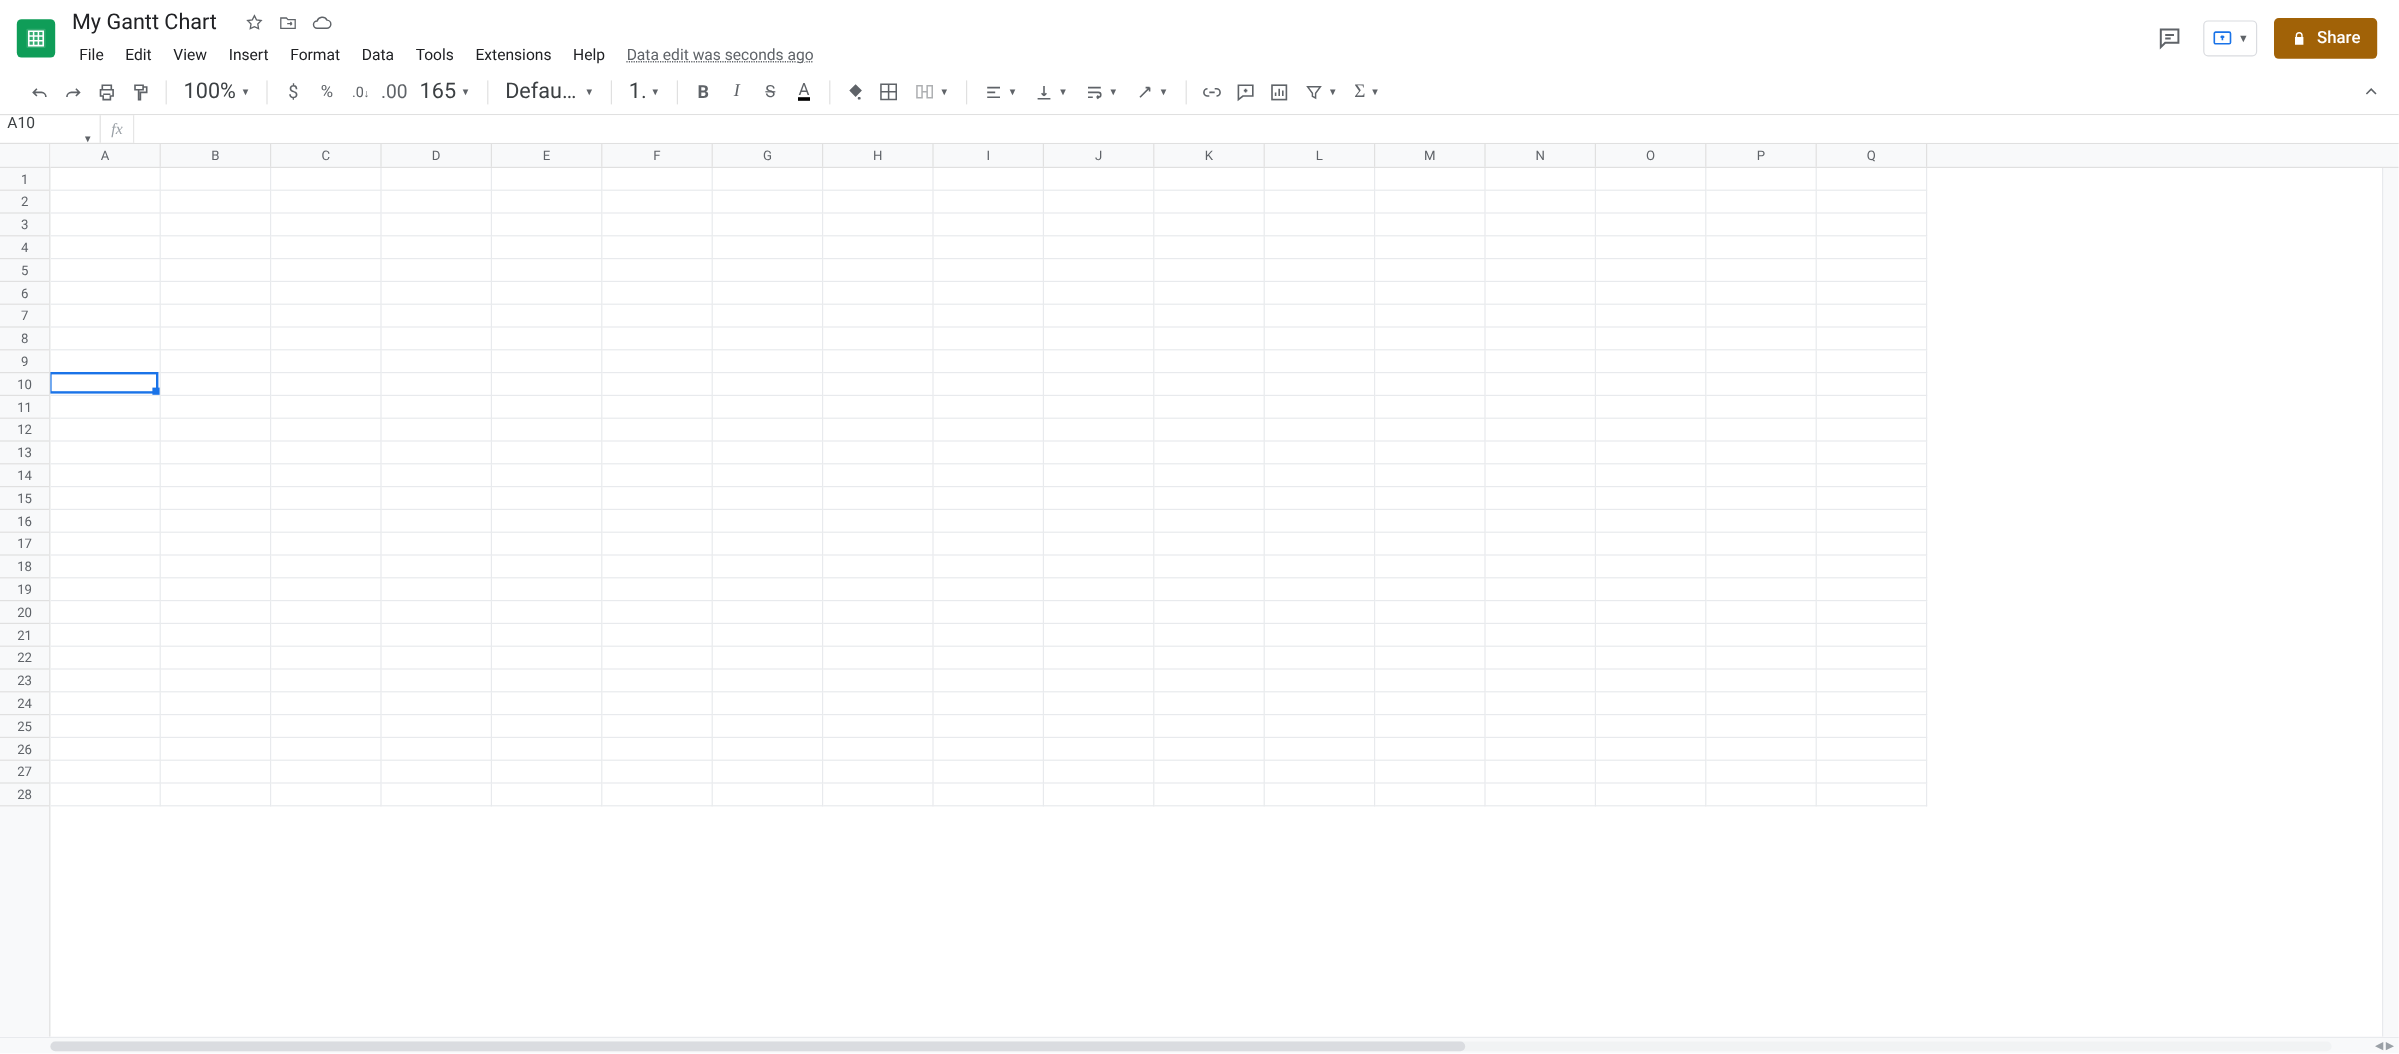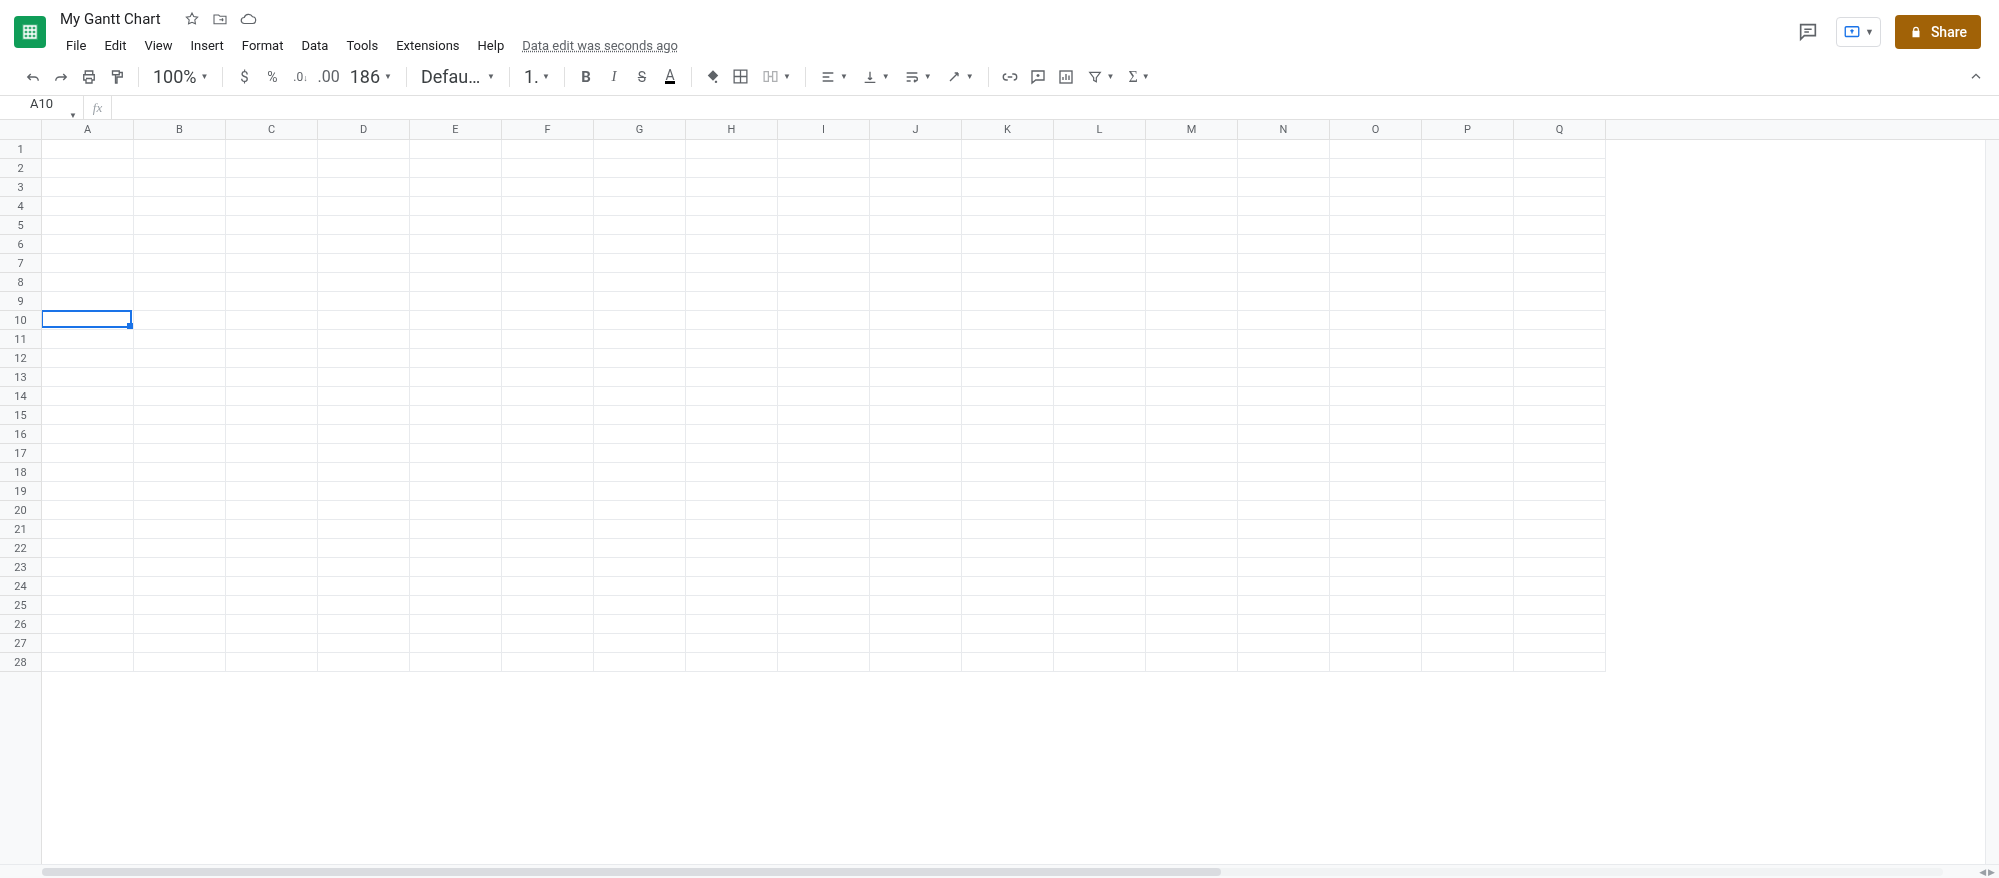--- a/index.html
+++ b/index.html
@@ -3,21 +3,21 @@
 <meta charset="utf-8">
 <style>
 * { box-sizing: border-box; margin: 0; padding: 0; }
 body { font-family: "Google Sans", Roboto, Arial, sans-serif; font-size: 13px; color: #3c4043; background: #fff; overflow: hidden; }
 
 
 .titlebar { display: flex; align-items: center; padding: 6px 10px 0 10px; height: 58px; }
 .logo { width: 32px; height: 32px; margin: 0 8px 0 4px; border-radius: 4px; background:#0f9d58; display:flex; align-items:center; justify-content:center; }
 .logo svg { display:block; }
 .title-col { flex: 0 0 auto; }
-.doc-title { font-size: 15px; color:#202124; padding: 2px 6px; }
+.doc-title { font-size: 18px; color:#202124; padding: 2px 6px; }
 .title-row { display:flex; align-items:center; gap:10px; }
 .title-icons { display:flex; gap:10px; margin-left:6px; color:#5f6368; }
 .title-icons .ticon { width:18px; height:18px; display:flex; align-items:center; justify-content:center; cursor:pointer; }
 
 .menubar { display:flex; align-items:center; gap:2px; padding-left:4px; margin-top:4px; }
 .menubar .mitem { padding: 4px 8px; border-radius:4px; cursor:pointer; color:#202124; }
 .last-edit { color:#5f6368; text-decoration: underline dotted; cursor:pointer; margin-left:8px; }
 
 .titlebar-right { margin-left:auto; display:flex; align-items:center; gap:14px; padding-right:8px; }
 .righticon { width:28px; height:28px; display:flex; align-items:center; justify-content:center; color:#5f6368; cursor:pointer; border-radius:4px; }
@@ -31,21 +31,21 @@
 .tdrop { display:flex; align-items:center; gap:4px; padding:0 6px; height:26px; cursor:pointer; border-radius:4px; }
 .tdrop .chev { font-size:8px; color:#5f6368; }
 .sep { width:1px; height:20px; background:#e0e0e0; margin:0 6px; }
 .toolbar .tlabel { font-size:18px; color:#3c4043; white-space:nowrap; overflow:hidden; text-overflow:ellipsis; }
 .fontbox { width:86px; }
 .sizebox { width:38px; text-align:center; }
 .toolbar-right-collapse { margin-left:auto; }
 
 
 .fbar { display:flex; align-items:center; height:24px; border-bottom:1px solid #e0e0e0; }
-.namebox { width:84px; height:100%; border-right:1px solid #e0e0e0; display:flex; align-items:center; padding:0 6px; font-size:13px; color:#3c4043; cursor:text;flex-direction:column; }
+.namebox { width:84px; height:100%; border-right:1px solid #e0e0e0; display:flex; align-items:flex-start; padding:0 6px; font-size:13px; color:#3c4043; cursor:text;flex-direction:column; }
 .namebox .chev { margin-left:auto; font-size:8px; color:#5f6368; }
 .fxlabel { width:28px; height:100%; display:flex; align-items:center; justify-content:center; color:#9aa0a6; font-style:italic; border-right:1px solid #e0e0e0; font-family: "Times New Roman", serif; }
 .formula-input { flex:1; height:100%; border:none; outline:none; padding:0 6px; font-size:13px; }
 
 
 .grid-wrap { position:relative; height: calc(878px - 58px - 38px - 24px - 14px); overflow:hidden; }
 .corner { width:42px; height:20px; background:#f8f9fa; border-right:1px solid #e0e0e0; border-bottom:1px solid #e0e0e0; flex:0 0 auto; }
 .colheads { display:flex; height:20px; background:#f8f9fa; border-bottom:1px solid #e0e0e0; flex:1; }
 .colhead { width:92px; flex:0 0 auto; border-right:1px solid #e0e0e0; text-align:center; font-size:11px; color:#5f6368; line-height:20px; cursor:pointer; }
 
@@ -174,21 +174,21 @@
   <div class="tbtn">
       <span style="font-size:14px">%</span>
     </div>
   <div class="tbtn">
       <span style="font-size:12px">.0<span style="font-size:9px">↓</span></span>
     </div>
   <div class="tbtn">
       <span style="font-size:16px">.00</span>
     </div>
   <div class="tdrop">
-      <span class="tlabel">186</span>
+      <span class="tlabel">165</span>
       <span class="chev">▼</span>
     </div>
   <div class="sep"></div>
   <div class="tdrop fontbox">
       <span class="tlabel">Default (Ari...</span>
       <span class="chev">▼</span>
     </div>
   <div class="sep"></div>
   <div class="tdrop sizebox">
       <span class="tlabel">10</span>

